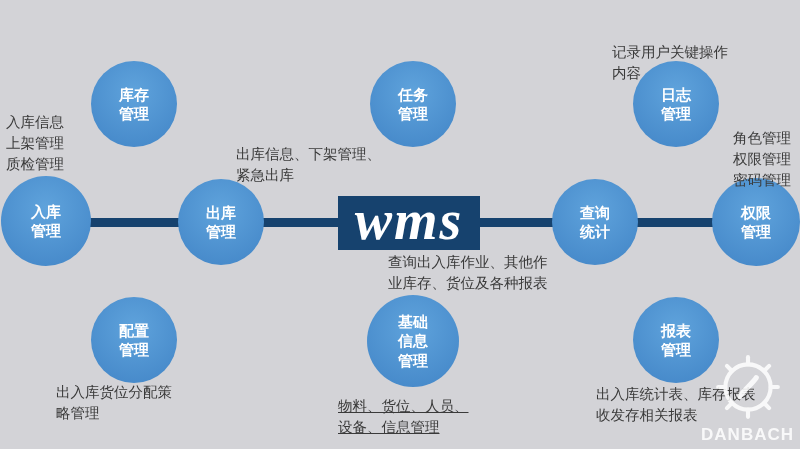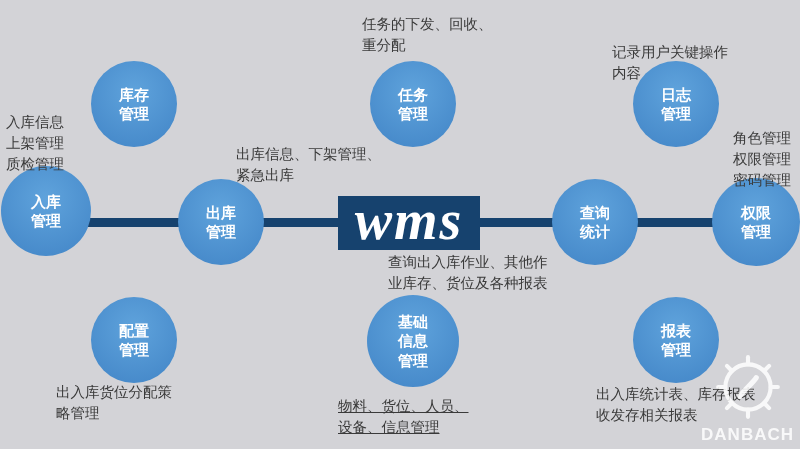--- a/index.html
+++ b/index.html
@@ -16,21 +16,21 @@
   .node {
     position:absolute; border-radius:50%;
     background:radial-gradient(circle at 50% 36%, #5fa3dc, #4184c6);
     color:#ffffff; display:flex; align-items:center; justify-content:center;
     z-index:2; font-weight:bold; font-size:15px; line-height:1.3;
     text-align:center; white-space:pre-line;
   }
   .n-inventory  { left:91px;  top:61px;  width:86px; height:86px; }
   .n-task       { left:370px; top:61px;  width:86px; height:86px; }
   .n-log        { left:633px; top:61px;  width:86px; height:86px; }
-  .n-inbound    { left:1px;   top:166px; width:90px; height:90px; }
+  .n-inbound    { left:1px;   top:176px; width:90px; height:90px; }
   .n-outbound   { left:178px; top:179px; width:86px; height:86px; }
   .n-query      { left:552px; top:179px; width:86px; height:86px; }
   .n-permission { left:712px; top:178px; width:88px; height:88px; }
   .n-config     { left:91px;  top:297px; width:86px; height:86px;text-align:center; }
   .n-basicinfo  { left:367px; top:295px; width:92px; height:92px; }
   .n-report     { left:633px; top:297px; width:86px; height:86px; }
   .center-box {
     position:absolute; left:338px; top:196px; width:142px; height:54px;
     background:#16426e; z-index:2;
     display:flex; align-items:center; justify-content:center;
@@ -113,22 +113,20 @@
   <div class="node n-basicinfo">
     <span>基础
 信息
 管理</span>
   </div>
   <div class="node n-report">
     <span>报表
 管理</span>
   </div>
 
-  <div class="note t-task">任务的下发、回收、
-重分配</div>
   <div class="note t-log">记录用户关键操作
 内容</div>
   <div class="note t-inbound">入库信息
 上架管理
 质检管理</div>
   <div class="note t-outbound">出库信息、下架管理、
 紧急出库</div>
   <div class="note t-permission">角色管理
 权限管理
 密码管理</div>

